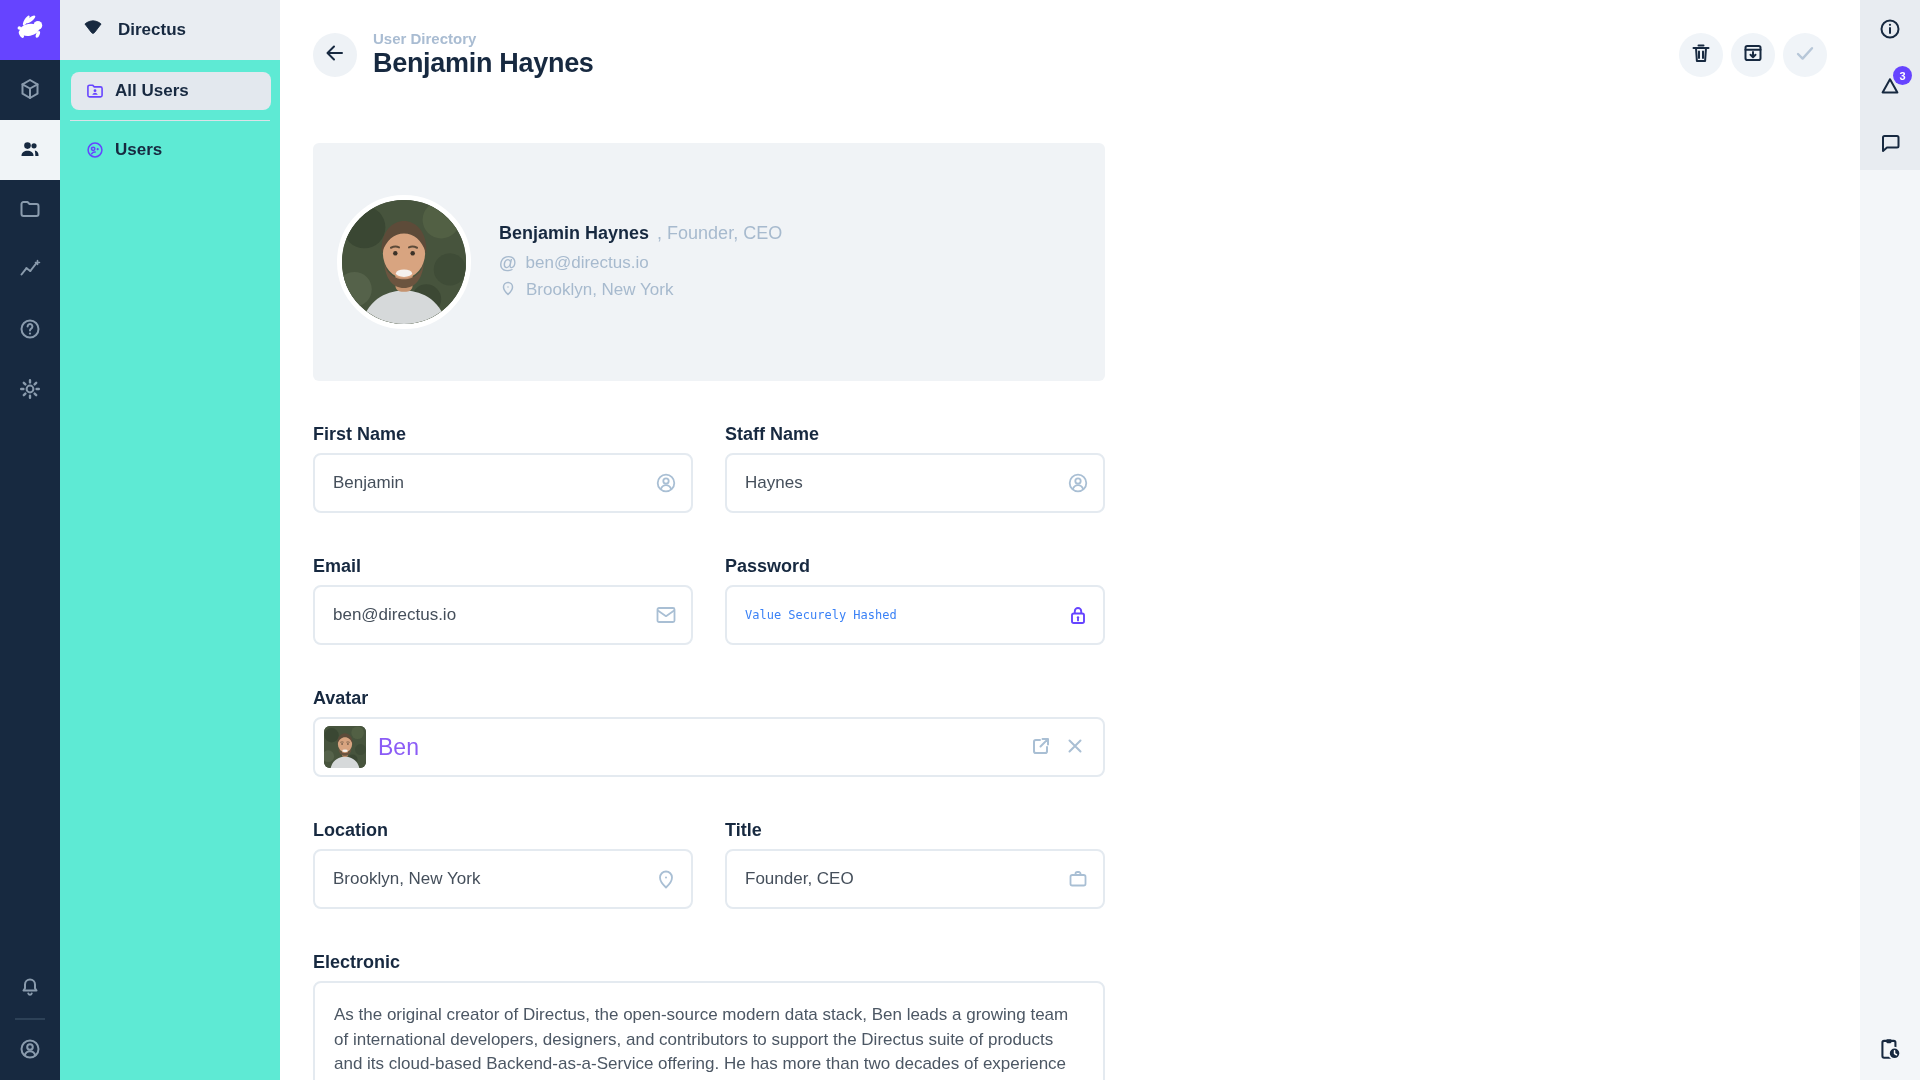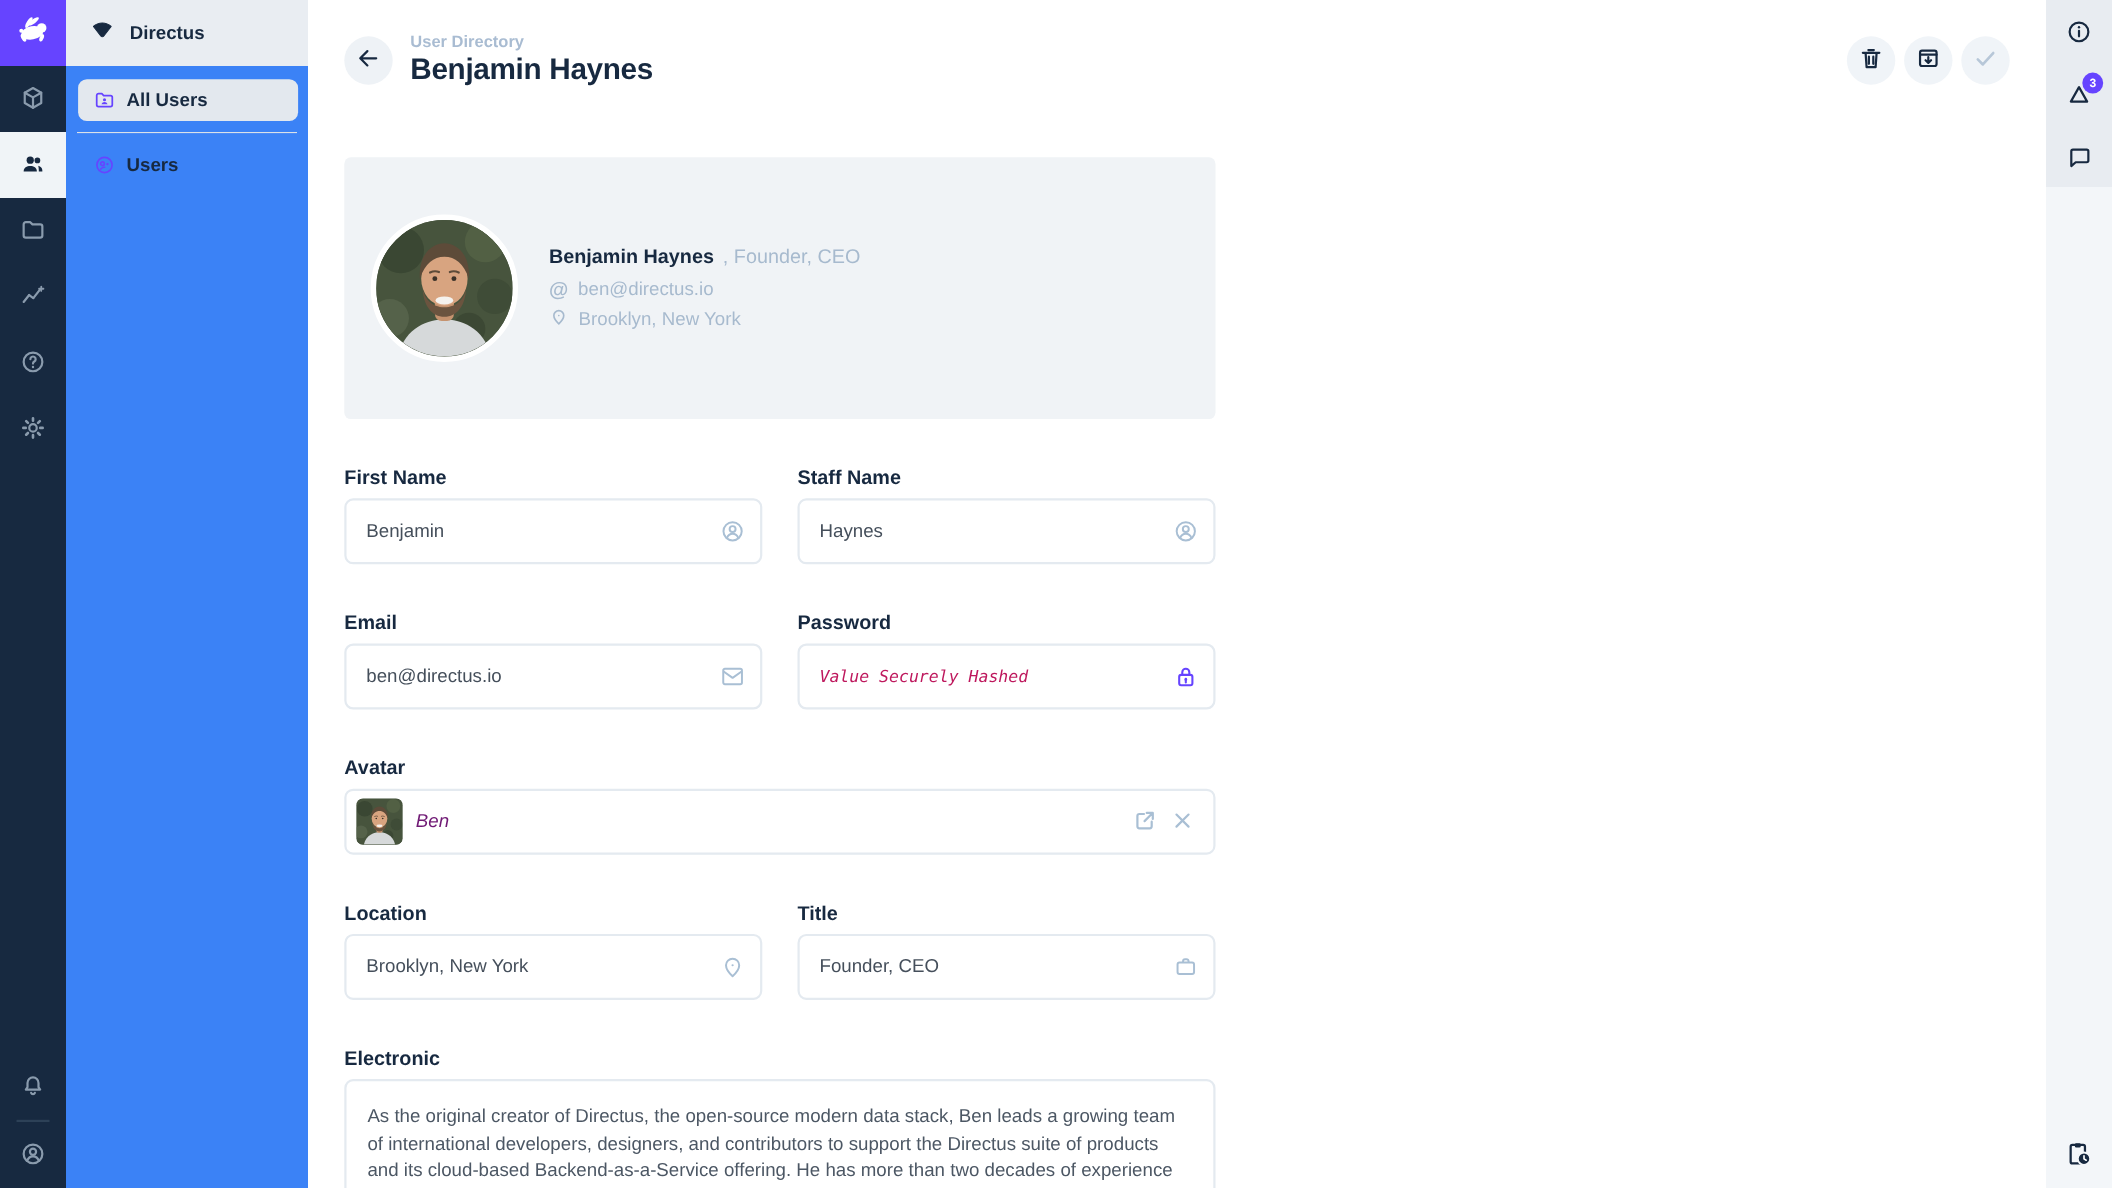--- a/index.html
+++ b/index.html
@@ -9,21 +9,21 @@
 
   
   .module-bar { position:relative; width:60px; flex:none; background:#172940; }
   .logo { width:60px; height:60px; background:#6644ff; display:flex; align-items:center; justify-content:center; cursor:pointer; }
   .mod { width:60px; height:60px; display:flex; align-items:center; justify-content:center; color:#8a9bad; background:none; border:none; padding:0; cursor:pointer; }
   .mod.active { background:#f0f4f7; color:#172940; }
   .module-bottom { position:absolute; bottom:0; left:0; width:60px; }
   .mod-divider { height:2px; background:#2d4157; margin:0 15px; }
 
   
-  .nav { width:220px; flex:none; background:#3b82f6; }
+  .nav { width:220px; flex:none; background:#5eead4; }
   .project-header { height:60px; background:#e9edf2; display:flex; align-items:center; padding-left:22px; gap:14px; color:#172940; font-weight:600; font-size:17px; cursor:pointer; }
   .nav-item { height:38px; display:flex; align-items:center; gap:10px; font-size:17px; font-weight:600; color:#172940; padding-left:25px; cursor:pointer; }
   .nav-item.pill { margin:12px 9px 0 11px; padding-left:14px; background:#e3e8ee; border-radius:8px; }
   .nicon { color:#6644ff; display:flex; flex:none; }
   .nav-divider { height:1px; background:#dbe1e8; margin:10px 10px; }
 
   
   .main { flex:1; min-width:0; position:relative; background:#fff; }
   .page-header { display:flex; align-items:center; margin:30px 33px 0 33px; }
   .back-btn { width:44px; height:44px; border-radius:50%; background:#eef2f6; border:none; display:flex; align-items:center; justify-content:center; color:#172940; cursor:pointer; flex:none; }
@@ -42,26 +42,26 @@
   .name { font-weight:700; color:#172940; }
   .role { font-weight:500; color:#a7bace; margin-left:3px; }
   .meta-row { display:flex; align-items:center; gap:9px; color:#a7bace; font-size:17px; font-weight:500; margin-top:6px; }
   .at-glyph { font-size:18px; font-weight:600; line-height:1; }
 
   .grid2 { display:grid; grid-template-columns:380px 380px; column-gap:32px; }
   .flabel { font-size:18px; font-weight:600; color:#172940; line-height:22px; margin:42px 0 8px; }
   .input-wrap { position:relative; }
   .tinput { width:100%; height:60px; border:2px solid #e4eaf0; border-radius:8px; background:#fff; padding:0 52px 0 18px; font-size:17px; color:#454f5b; font-family:inherit; outline:none; }
   .input-icon { position:absolute; right:15px; top:50%; transform:translateY(-50%); color:#a9bfd4; display:flex; }
-  .password-input { font-family:"DejaVu Sans Mono",monospace; color:#be185d; font-size:15px;font-style:italic; }
+  .password-input { font-family:"DejaVu Sans Mono",monospace; color:#3b82f6; font-size:12px; }
   .icon-accent { color:#6644ff; }
 
   .avatar-input { height:60px; border:2px solid #e4eaf0; border-radius:8px; display:flex; align-items:center; padding:0 16px 0 9px; background:#fff; }
   .thumb { width:42px; height:42px; border-radius:6px; overflow:hidden; flex:none; background:#47543d; }
-  .avatar-name { margin-left:12px; font-size:17px; color:#701a75;font-style:italic; }
+  .avatar-name { margin-left:12px; font-size:23px; color:#8b5cf6; }
   .avatar-actions { margin-left:auto; display:flex; gap:10px; }
   .icon-btn { background:none; border:none; padding:0; color:#a9bfd4; display:flex; cursor:pointer; }
 
   .textarea { width:100%; height:260px; border:2px solid #e4eaf0; border-radius:8px; padding:20px 19px; font-size:17px; line-height:24.5px; color:#4c5764; font-family:inherit; resize:none; outline:none; background:#fff; display:block; }
 
   
   .sidebar-right { width:60px; flex:none; background:#f3f6f9; position:relative; }
   .sr-top { height:170px; background:#e8ecf1; display:flex; flex-direction:column; align-items:center; padding-top:8px; gap:13px; }
   .sr-btn { width:44px; height:44px; border-radius:50%; background:none; border:none; color:#172940; display:flex; align-items:center; justify-content:center; cursor:pointer; position:relative; padding:0; }
   .badge { position:absolute; top:1px; right:0; min-width:19px; height:19px; border-radius:10px; background:#6644ff; color:#fff; font-size:11px; font-weight:700; display:flex; align-items:center; justify-content:center; }

